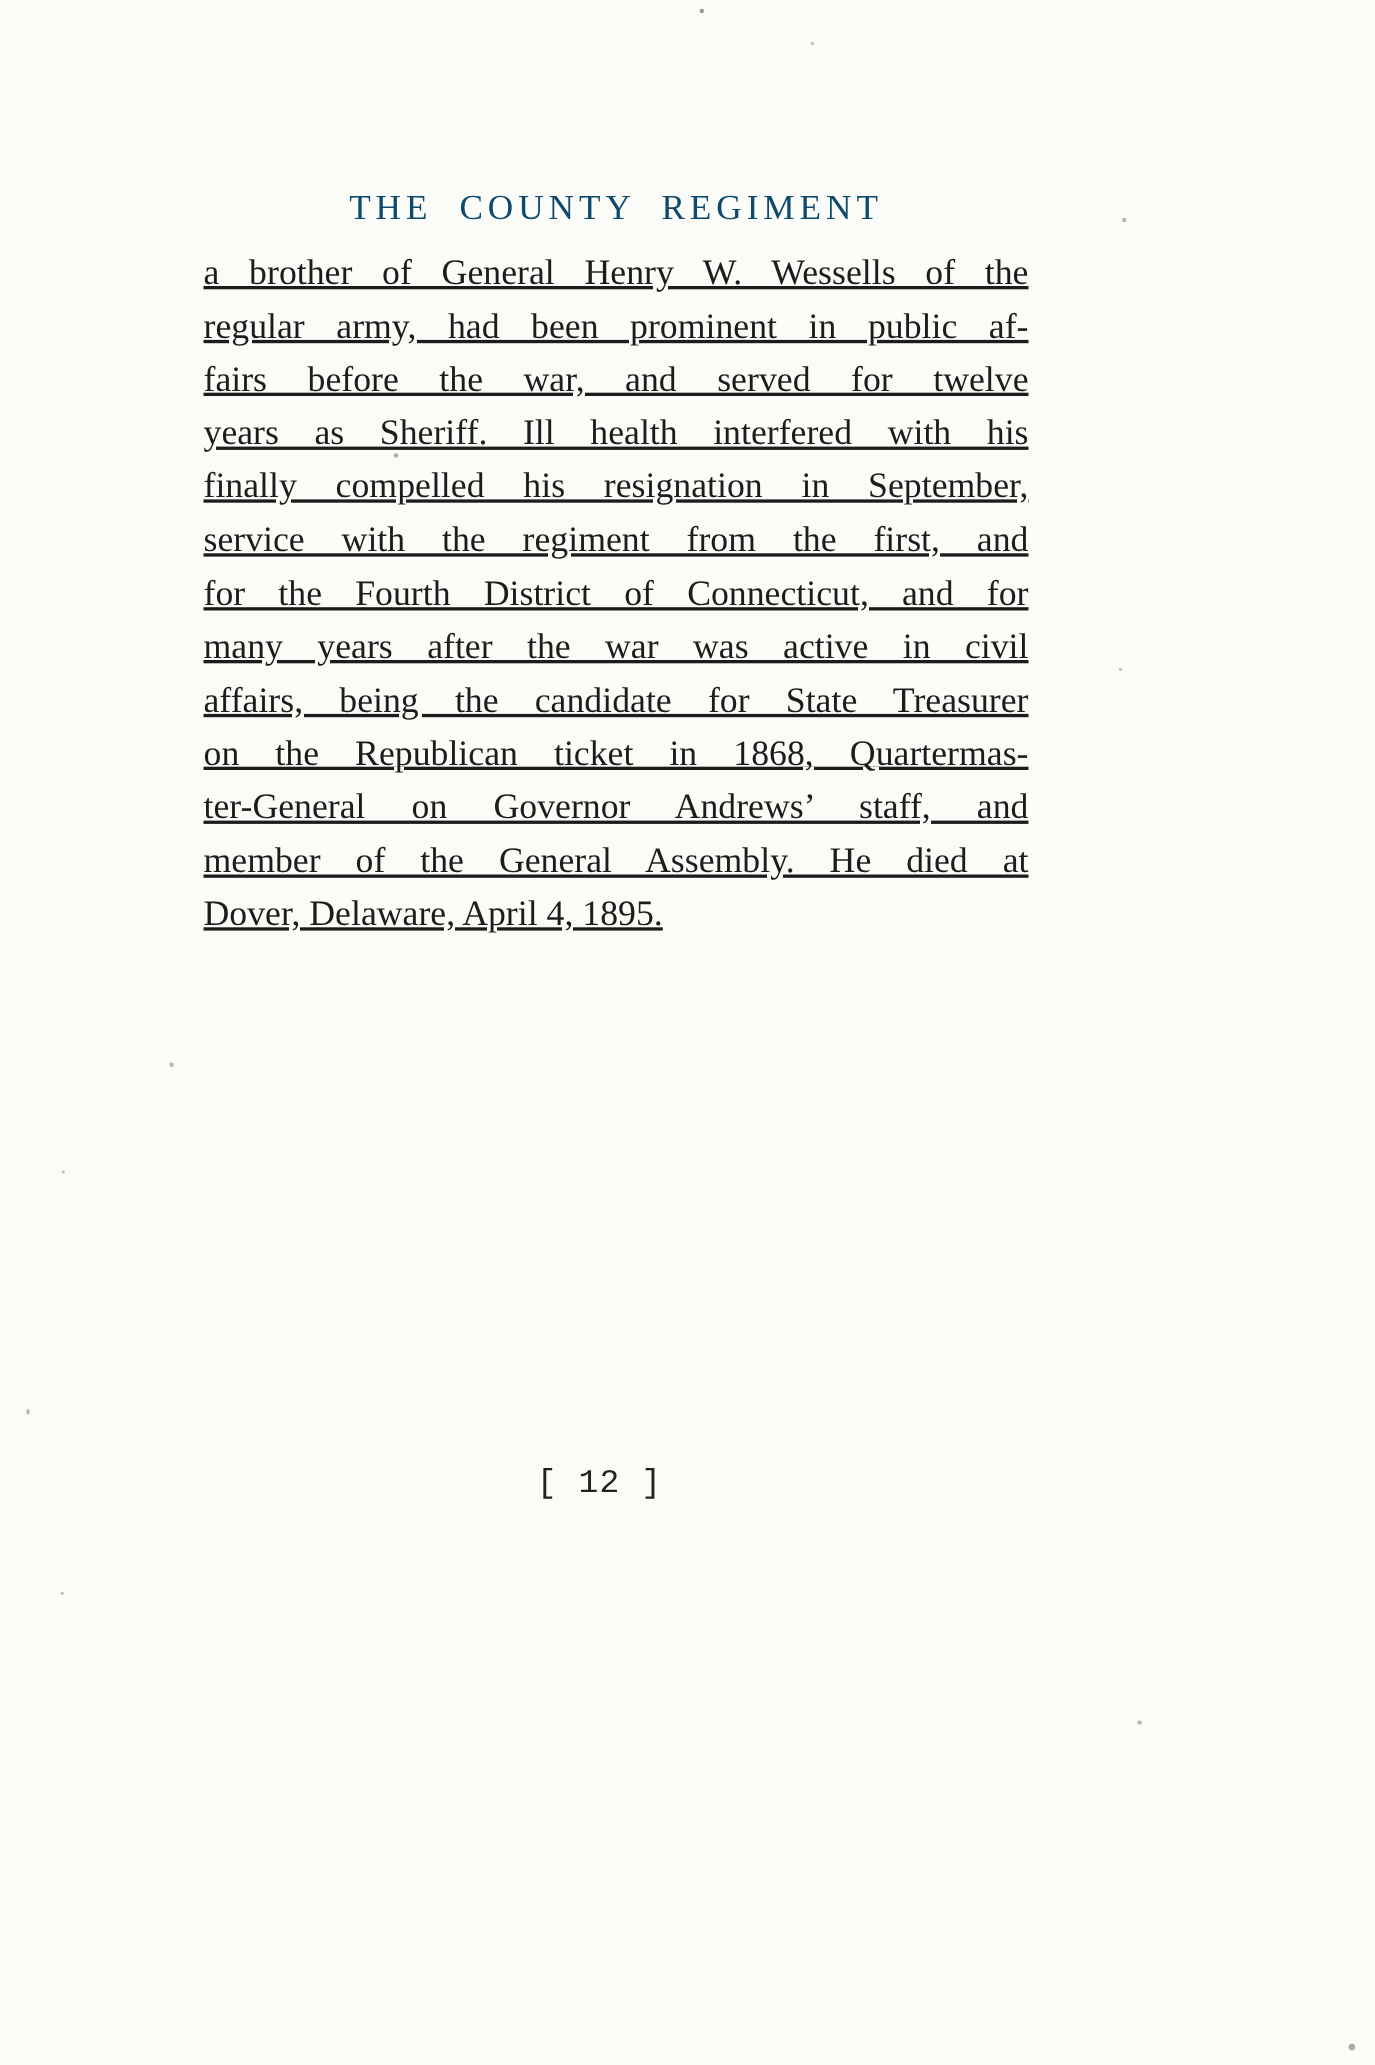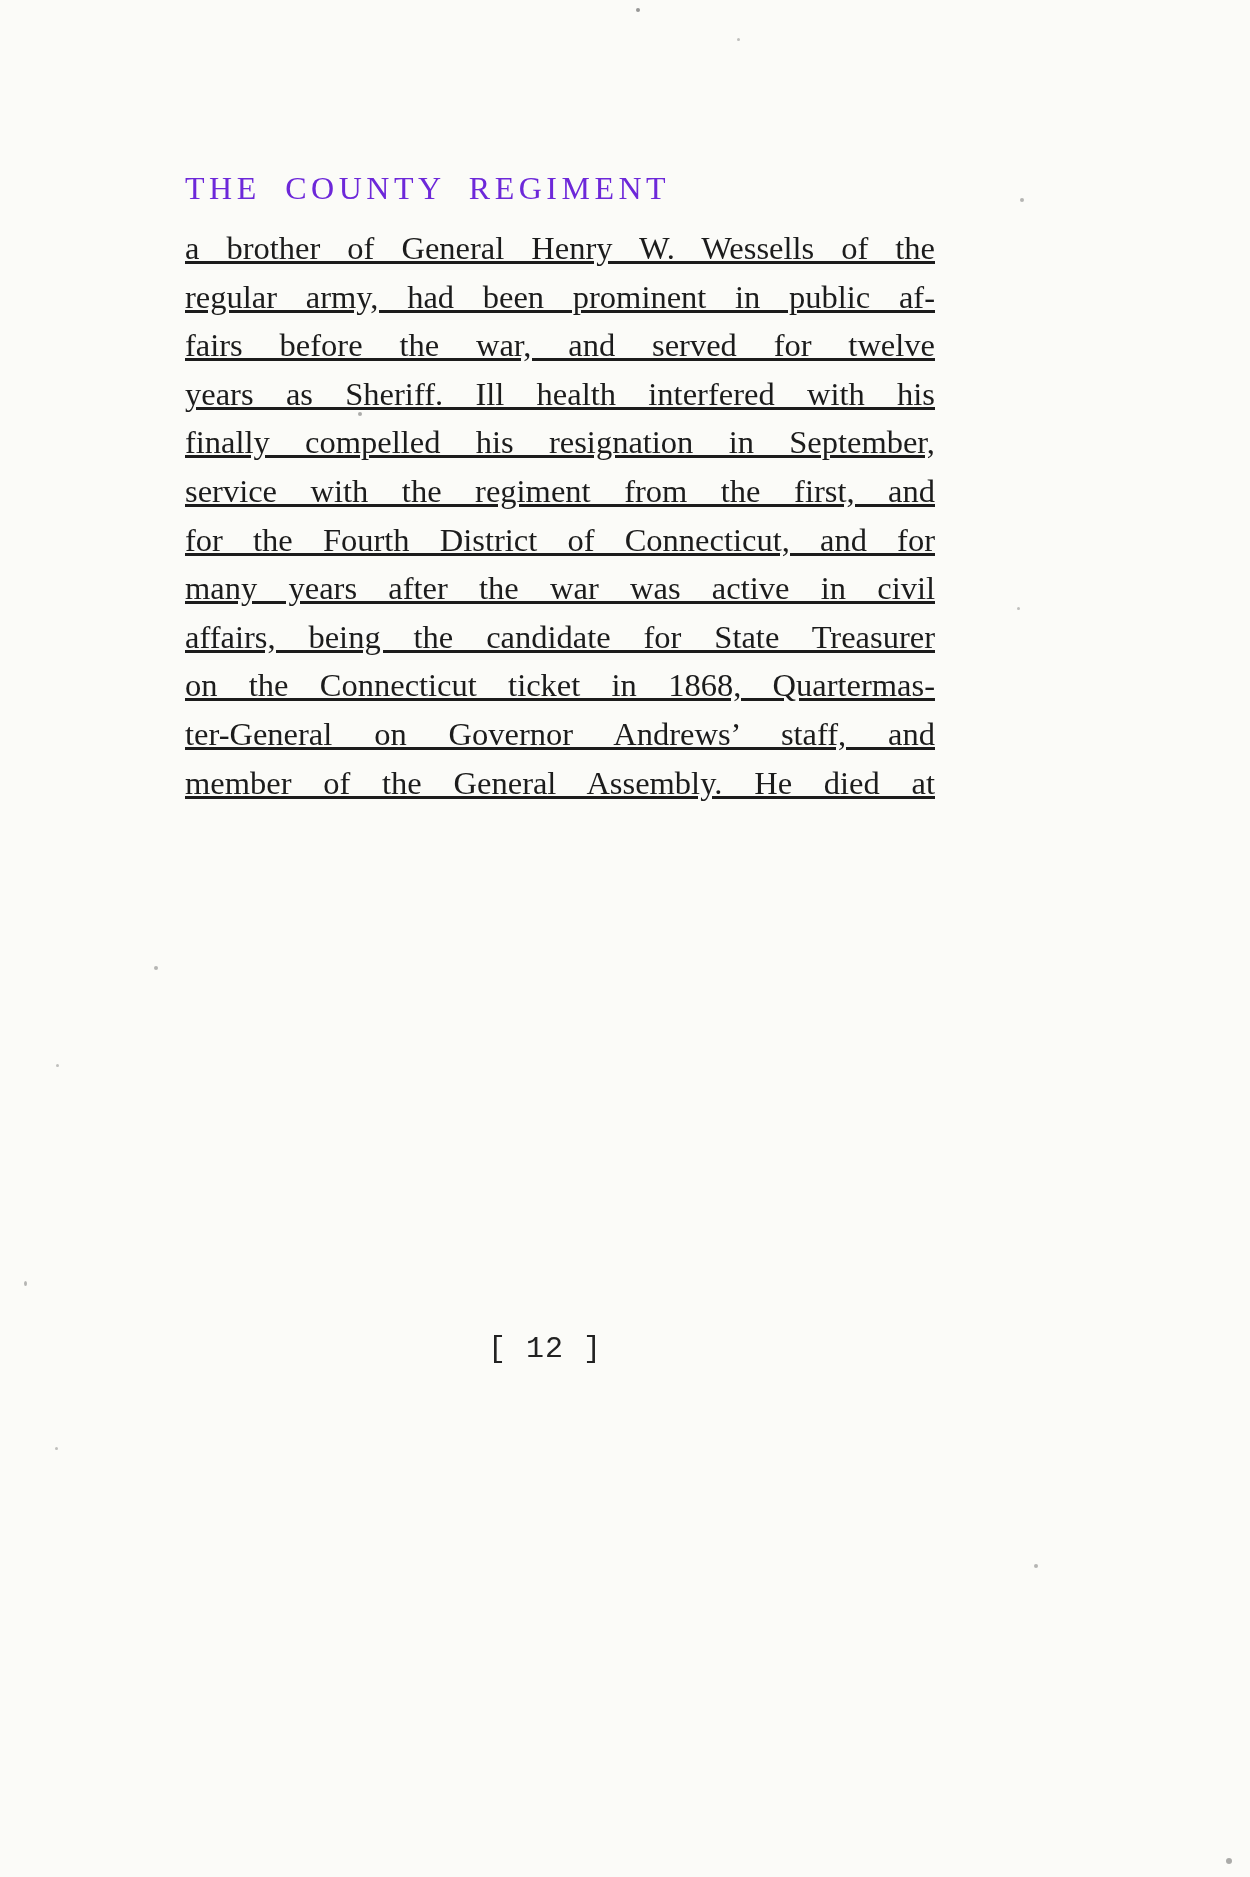--- a/index.html
+++ b/index.html
@@ -17,24 +17,25 @@
   }
   .page {
     position: absolute;
     inset: 0;
   }
   .running-head {
     position: absolute;
     top: 170px;
     left: 185px;
     width: 750px;
+    text-align: center;
     font-size: 32px;
     letter-spacing: 4.5px;
     word-spacing: 12px;
-    color: #6d28d9;
+    color: #0c4a6e;
   }
   .body-text {
     position: absolute;
     top: 224px;
     left: 185px;
     width: 750px;
     font-size: 32.5px;
     line-height: 48.6px;
     color: #1c1c1c;
   }
@@ -84,23 +85,24 @@
   <div class="body-text">
     <div class="line">a brother of General Henry W. Wessells of the</div>
     <div class="line">regular army, had been prominent in public af-</div>
     <div class="line">fairs before the war, and served for twelve</div>
     <div class="line">years as Sheriff. Ill health interfered with his</div>
     <div class="line">finally compelled his resignation in September,</div>
     <div class="line">service with the regiment from the first, and</div>
     <div class="line">for the Fourth District of Connecticut, and for</div>
     <div class="line">many years after the war was active in civil</div>
     <div class="line">affairs, being the candidate for State Treasurer</div>
-    <div class="line">on the Connecticut ticket in 1868, Quartermas-</div>
+    <div class="line">on the Republican ticket in 1868, Quartermas-</div>
     <div class="line">ter-General on Governor Andrews’ staff, and</div>
     <div class="line">member of the General Assembly. He died at</div>
+    <div class="line last">Dover, Delaware, April 4, 1895.</div>
   </div>
 
   <div class="folio">[ 12 ]</div>
 
   <span class="speck s1"></span>
   <span class="speck s2"></span>
   <span class="speck s3"></span>
   <span class="speck s4"></span>
   <span class="speck s5"></span>
   <span class="speck s6"></span>

